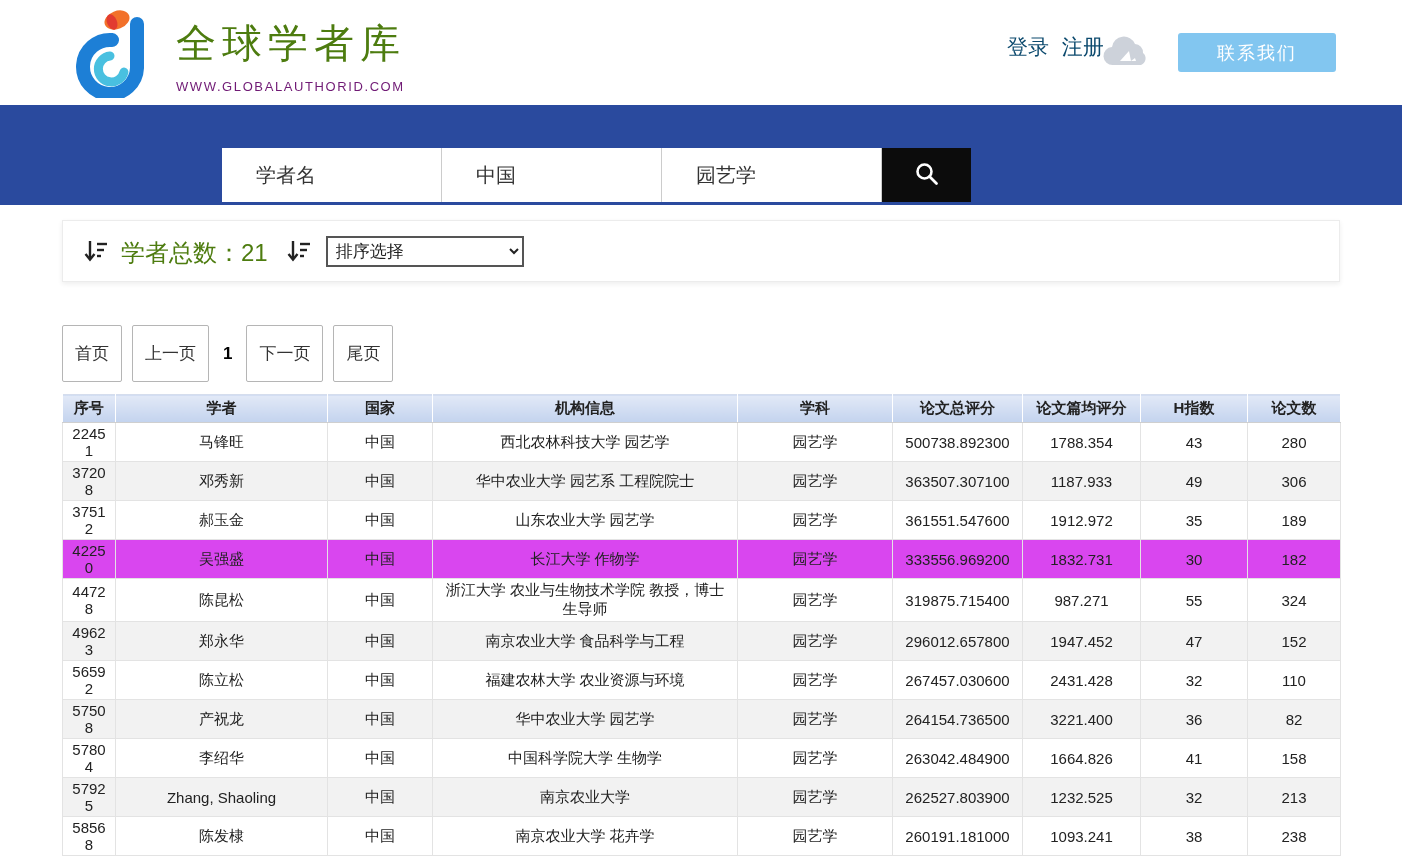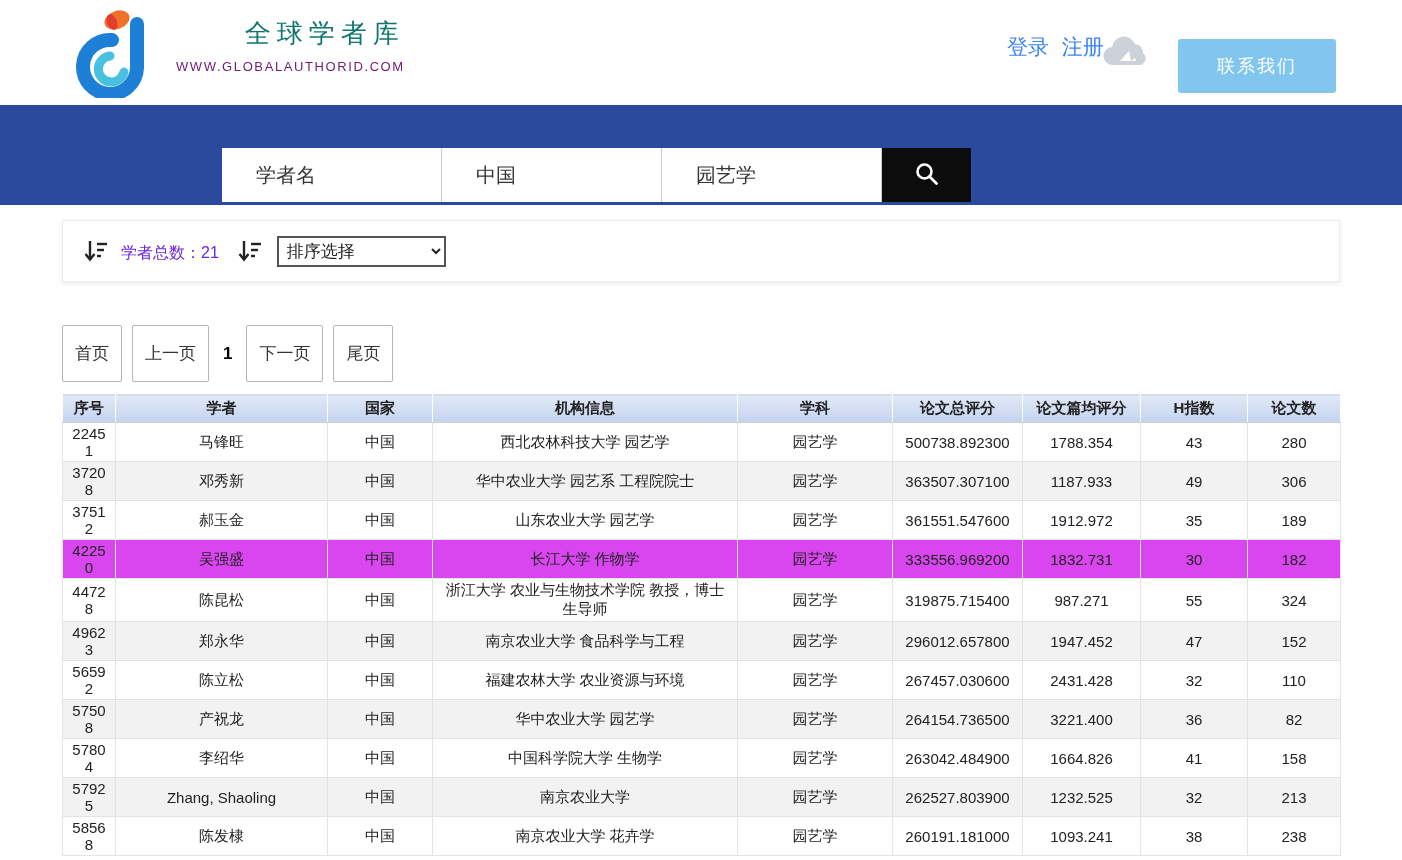--- a/index.html
+++ b/index.html
@@ -3,50 +3,50 @@
 <meta charset="utf-8">
 <style>
   * { margin:0; padding:0; box-sizing:border-box; }
   html,body { width:1402px; height:860px; overflow:hidden; background:#fff;
               font-family:"Liberation Sans", sans-serif; }
 
   
   .site-header { position:relative; height:105px; background:#fff; }
   .logo { position:absolute; left:66px; top:6px; width:92px; height:92px; cursor:pointer; }
   .brand { position:absolute; left:176px; top:16px; }
-  .site-name { font-size:26px; color:#0f766e; letter-spacing:6px;text-align:right; }
+  .site-name { font-size:40px; color:#4d7c0f; letter-spacing:6px;text-align:right; }
   .site-url  { margin-top:8px; font-size:13px; color:#701a75; letter-spacing:1.6px; }
   .auth { position:absolute; left:1007px; top:33px; font-size:21px; color:#333; }
-  .auth a { color:#3b82f6; text-decoration:none; cursor:pointer; }
+  .auth a { color:#0c4a6e; text-decoration:none; cursor:pointer; }
   .auth a + a { margin-left:7px; }
   .cloud { position:absolute; left:1100px; top:33px; width:52px; height:38px; }
-  .contact { position:absolute; left:1178px; top:39px; width:158px; height:54px;
+  .contact { position:absolute; left:1178px; top:33px; width:158px; height:39px;
              background:#82C6F0; color:#fff; font-size:18px; border:none;
              border-radius:3px; cursor:pointer; letter-spacing:2px;
              font-family:"Liberation Sans", sans-serif; }
 
   
   .nav-blue { position:relative; height:100px; background:#2A4A9E; }
   .search-row { position:absolute; left:222px; top:43px; height:54px; display:flex; }
   .search-row input { width:220px; height:54px; border:none; outline:none; background:#fff;
                       font-size:20px; color:#333; padding-left:34px;
                       border-right:1px solid #ccc; font-family:"Liberation Sans", sans-serif; }
   .search-row input::placeholder { color:#333; opacity:1; }
   .search-row input:nth-of-type(4) { border-right:none; }
   .search-btn { width:89px; height:54px; background:#0c0c0c; border:none; cursor:pointer;
                 display:flex; align-items:center; justify-content:center; }
 
   
   .toolbar { margin:15px 62px 0 62px; height:62px; background:#fff;
              border:1px solid #ececec; box-shadow:0 2px 5px rgba(0,0,0,.07);
              display:flex; align-items:center; padding-left:20px; }
   .sort-icon { width:26px; height:26px; display:inline-block; }
-  .total { font-size:16px; color:#6d28d9; margin:4px 14px 0 12px; }
+  .total { font-size:24px; color:#4d7c0f; margin:4px 14px 0 12px; }
   .toolbar .sort-icon.second { margin-left:4px; }
-  .sort-select { margin-left:14px; width:169px; height:31px; font-size:17px; color:#222;
+  .sort-select { margin-left:14px; width:198px; height:31px; font-size:17px; color:#222;
                  border:2px solid #555; background:#fff; padding-left:4px;
                  font-family:"Liberation Sans", sans-serif; }
 
   
   .pagination { margin:43px 0 0 62px; display:flex; align-items:center; }
   .pagination button { background:#fff; border:1px solid #b5b5b5; border-radius:2px;
                        font-size:17px; color:#333; padding:16px 12px; margin-right:10px;
                        cursor:pointer; font-family:"Liberation Sans", sans-serif; }
   .pgnum { font-size:17px; color:#000; font-weight:bold; margin:0 14px 0 4px; }
 

